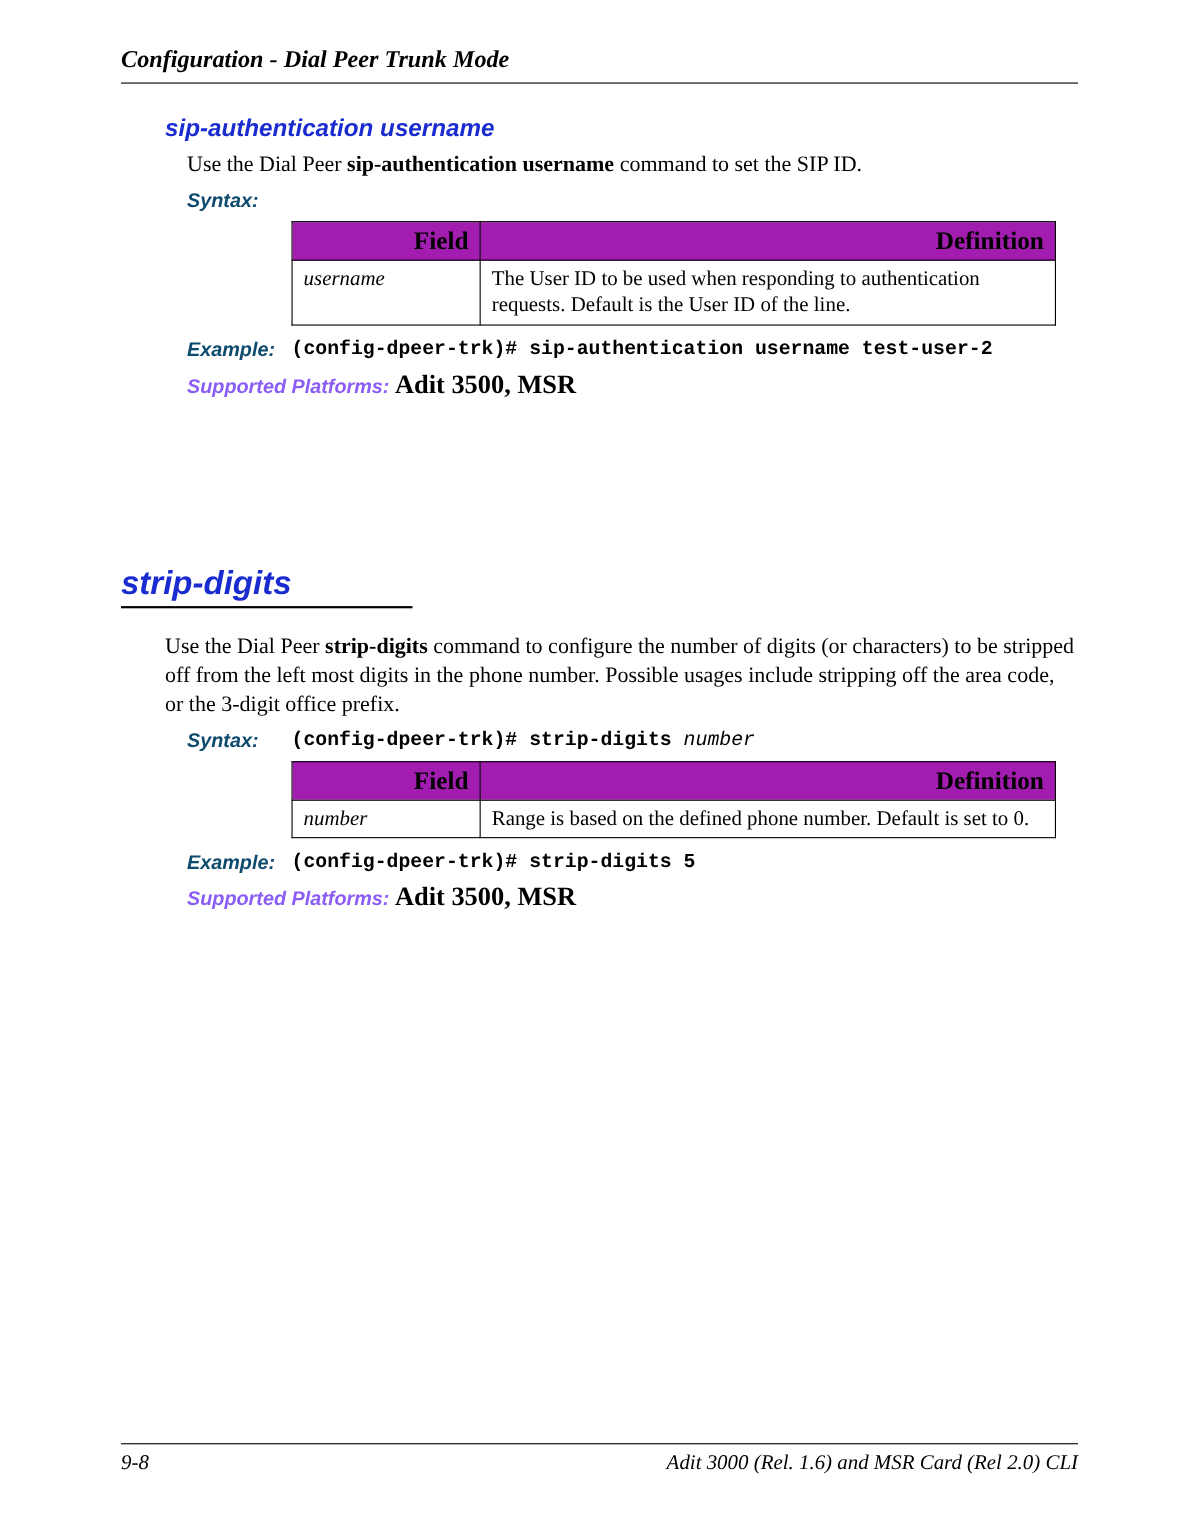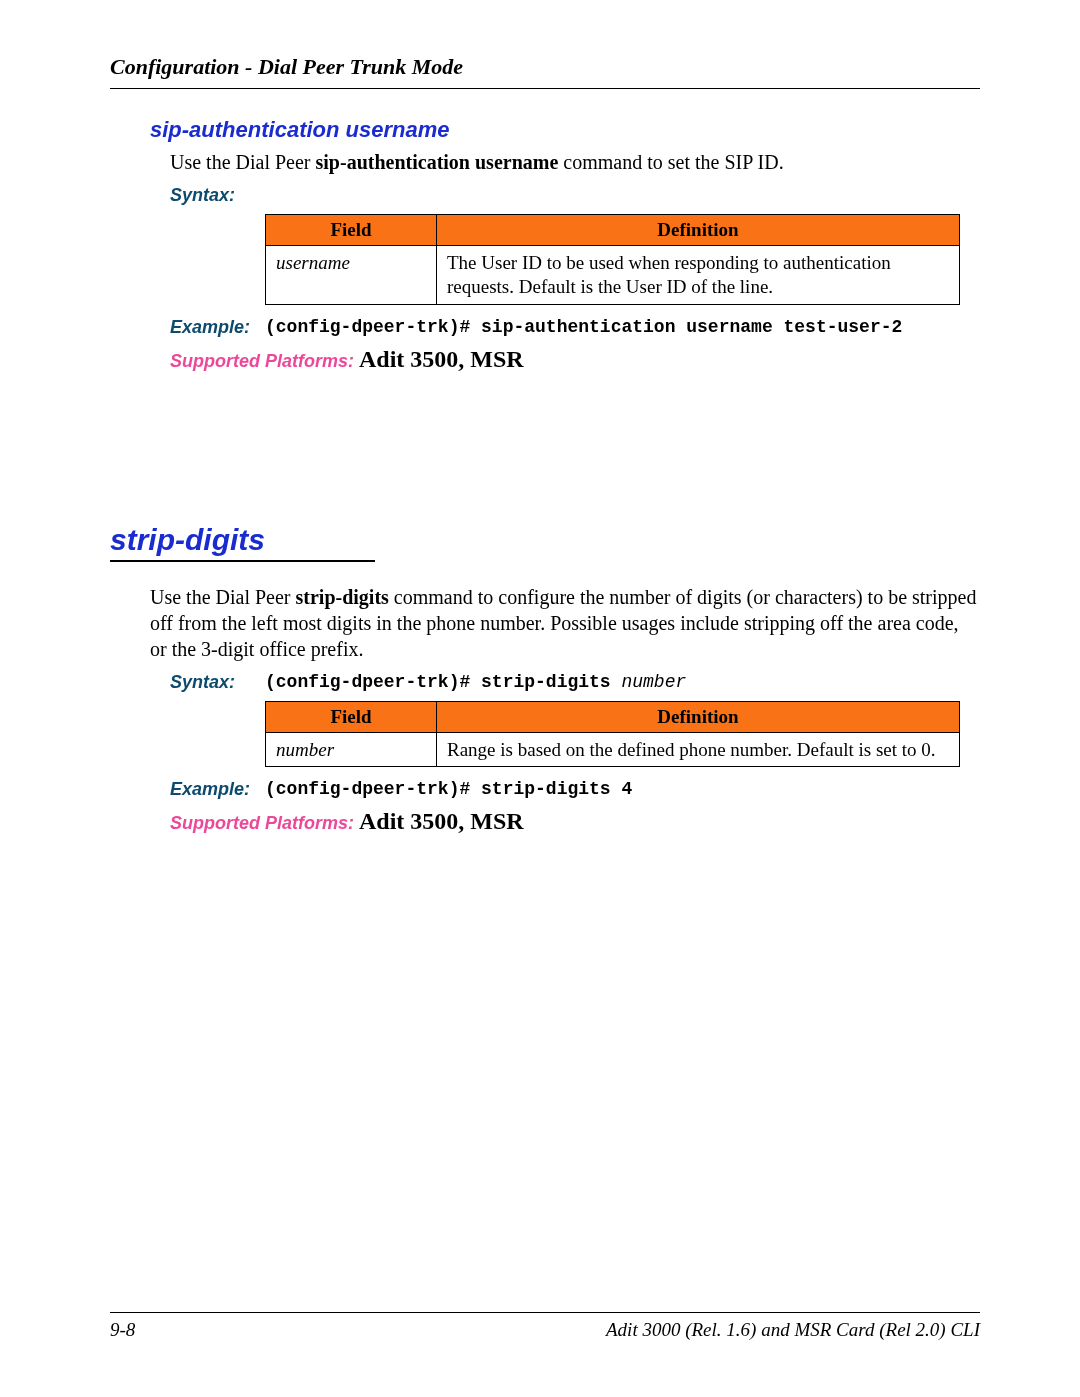--- a/index.html
+++ b/index.html
@@ -10,21 +10,21 @@
     width: 1080px;
     height: 1397px;
     font-family: "Times New Roman", Times, serif;
     color: #000;
   }
   .page {
     position: relative;
     width: 1080px;
     height: 1397px;
     box-sizing: border-box;
-    padding: 54px 100px 50px 110px;
+    padding: 41px 100px 50px 110px;
   }
   .running-head {
     font-style: italic;
     font-weight: bold;
     font-size: 22px;
     margin-bottom: 8px;
   }
   hr.rule {
     border: none;
     border-top: 1.5px solid #000;
@@ -74,45 +74,45 @@
   .syntax-row, .example-row, .platforms-row {
     margin-left: 60px;
     margin-bottom: 8px;
     display: flex;
     align-items: flex-start;
   }
   .syntax-row .content, .example-row .content, .platforms-row .content {
     flex: 1;
   }
   .platforms-label {
-    color: #ec4899;
+    color: #8b5cf6;
     font-family: Arial, Helvetica, sans-serif;
     font-weight: bold;
     font-style: italic;
     font-size: 18px;
     text-align: right;
   }
   .platforms-val {
     font-family: "Times New Roman", Times, serif;
     font-weight: bold;
     font-size: 24px;
   }
   table.def-table {
     border-collapse: collapse;
     margin-left: 155px;
     margin-top: 6px;
     margin-bottom: 12px;
     width: 695px;
   }
   table.def-table th {
-    background: #f97316;
+    background: #a21caf;
     border: 1px solid #000;
-    text-align: center;
-    font-weight: bold;
-    font-size: 19px;
+    text-align: right;
+    font-weight: bold;
+    font-size: 23px;
     padding: 4px 10px;
   }
   table.def-table td {
     border: 1px solid #000;
     font-size: 19px;
     padding: 5px 10px;
     vertical-align: top;
     line-height: 1.25;
   }
   table.def-table td.italic { font-style: italic; }
@@ -210,21 +210,21 @@
     </tr>
     <tr>
       <td class="italic">number</td>
       <td>Range is based on the defined phone number. Default is set to 0.</td>
     </tr>
   </tbody>
     </table>
 
   <div class="example-row">
     <span class="label-col">Example:</span>
-    <span class="content code">(config-dpeer-trk)# strip-digits 4</span>
+    <span class="content code">(config-dpeer-trk)# strip-digits 5</span>
   </div>
 
   <div class="platforms-row">
     <span>
       <span class="platforms-label">Supported Platforms:  </span><span class="platforms-val">Adit 3500, MSR</span>
     </span>
   </div>
 
   <div class="footer">
     <hr class="footer-rule">

